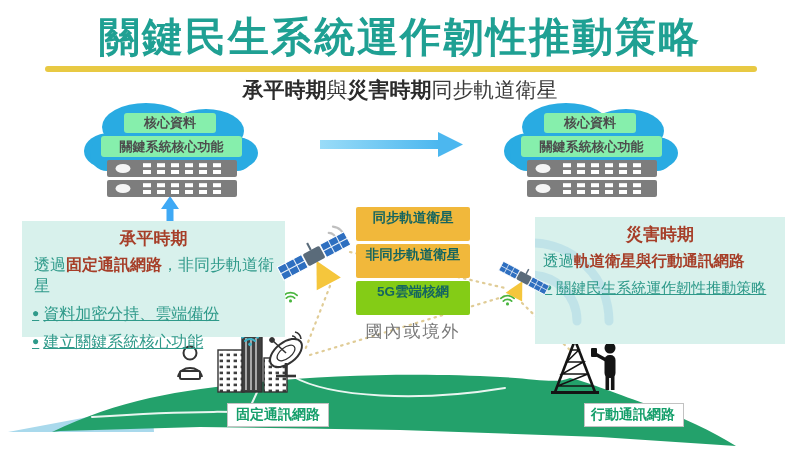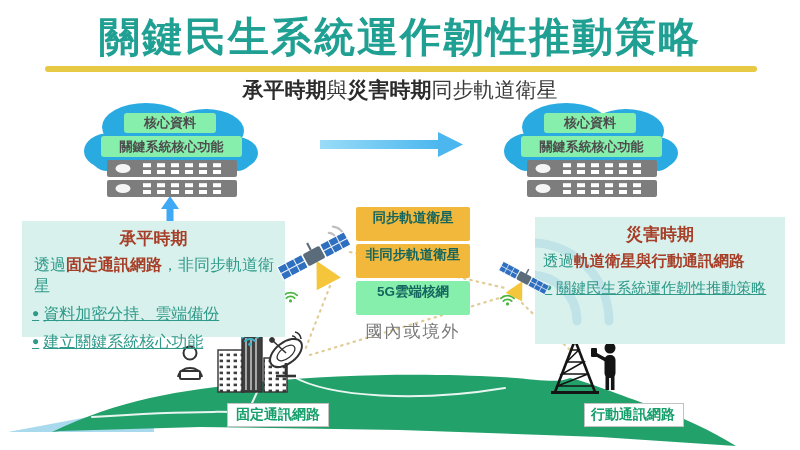--- a/index.html
+++ b/index.html
@@ -37,21 +37,21 @@
   .bullet{position:relative;font-size:16px;color:#2f9a8a;padding:7px 4px 0 10px;z-index:2;text-decoration:underline;}
   .bullet::before{content:"●";font-size:12px;margin-right:4px;position:relative;top:-2px;}
   #panel-disaster .panel-line{padding-left:8px;font-size:15.5px;}
   #panel-disaster .bullet{font-size:15px;}
   .panel-decor{position:absolute;left:0;top:0;z-index:1;}
   
   #link-stack{left:356px;top:207px;width:114px;z-index:3;}
   .link-chip{height:34px;line-height:21px;text-align:center;font-size:13.5px;font-weight:bold;
              color:#15655f;border-radius:2px;margin-bottom:3px;}
   .chip-amber{background:#f1b83b;}
-  .chip-blue{background:#86efac;}
+  .chip-blue{background:#84cc16;}
   #scope-note{text-align:center;font-size:17px;color:#787878;letter-spacing:2px;margin-top:5px;}
   
   .ground-label{background:#ffffff;border:1px solid #c2c2c2;color:#159f6b;font-weight:bold;
                 font-size:14px;padding:2px 8px;z-index:3;}
   #label-fixed{left:227px;top:403px;}
   #label-mobile{left:584px;top:403px;padding-left:6px;}
 </style>
 </head>
 <body>
 

